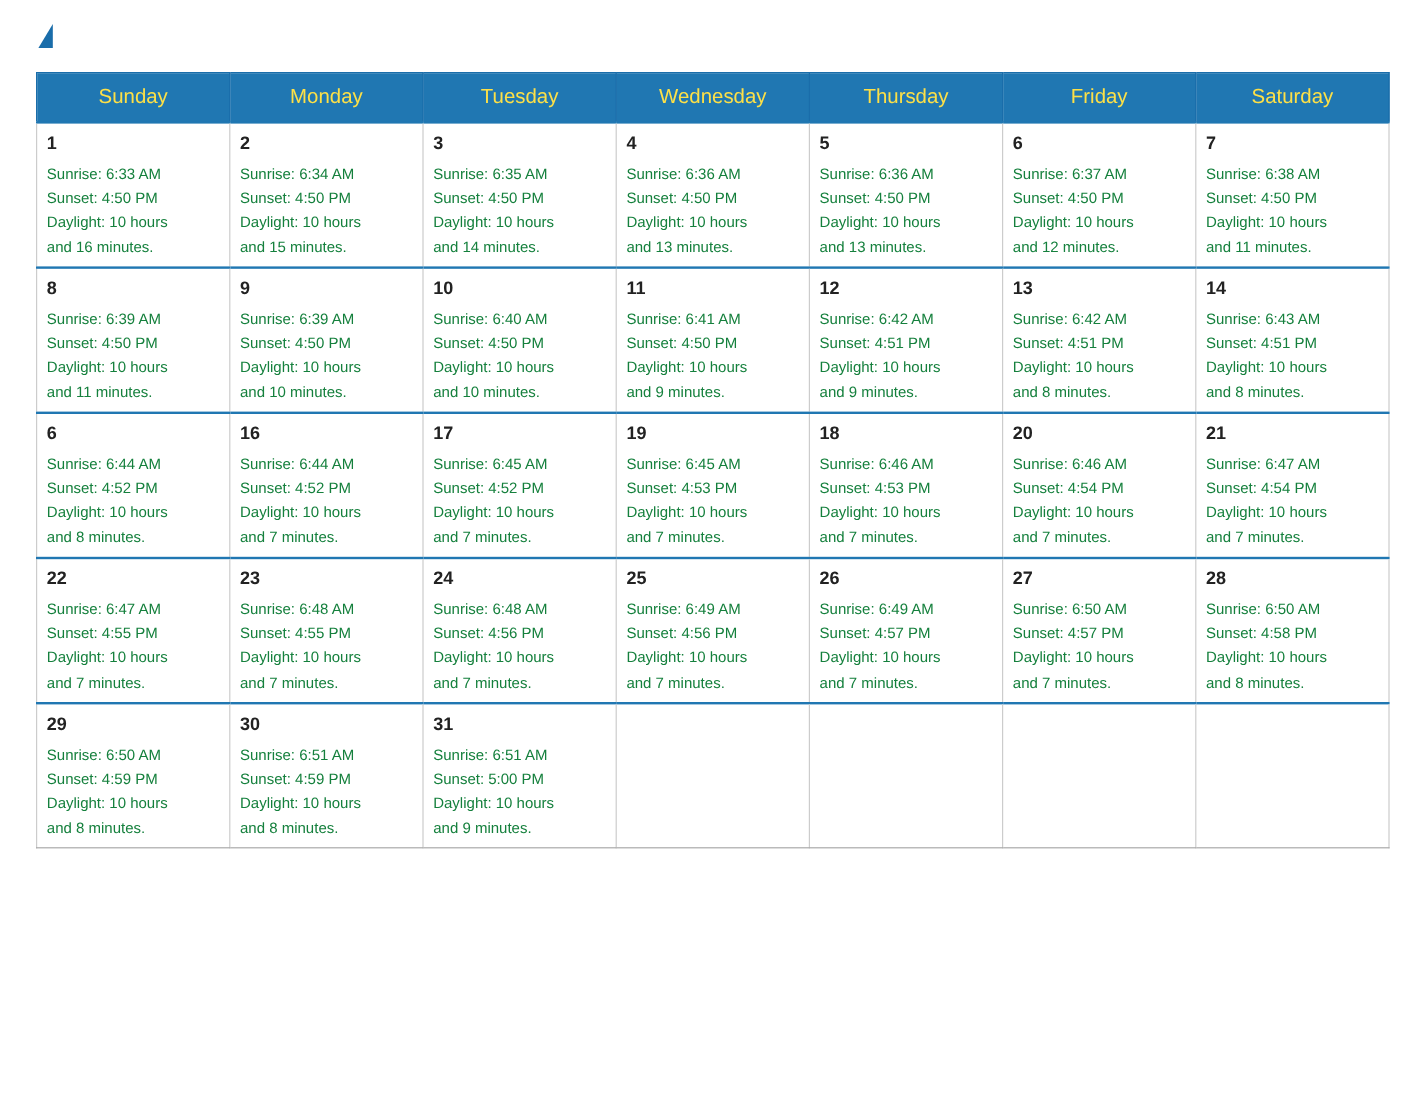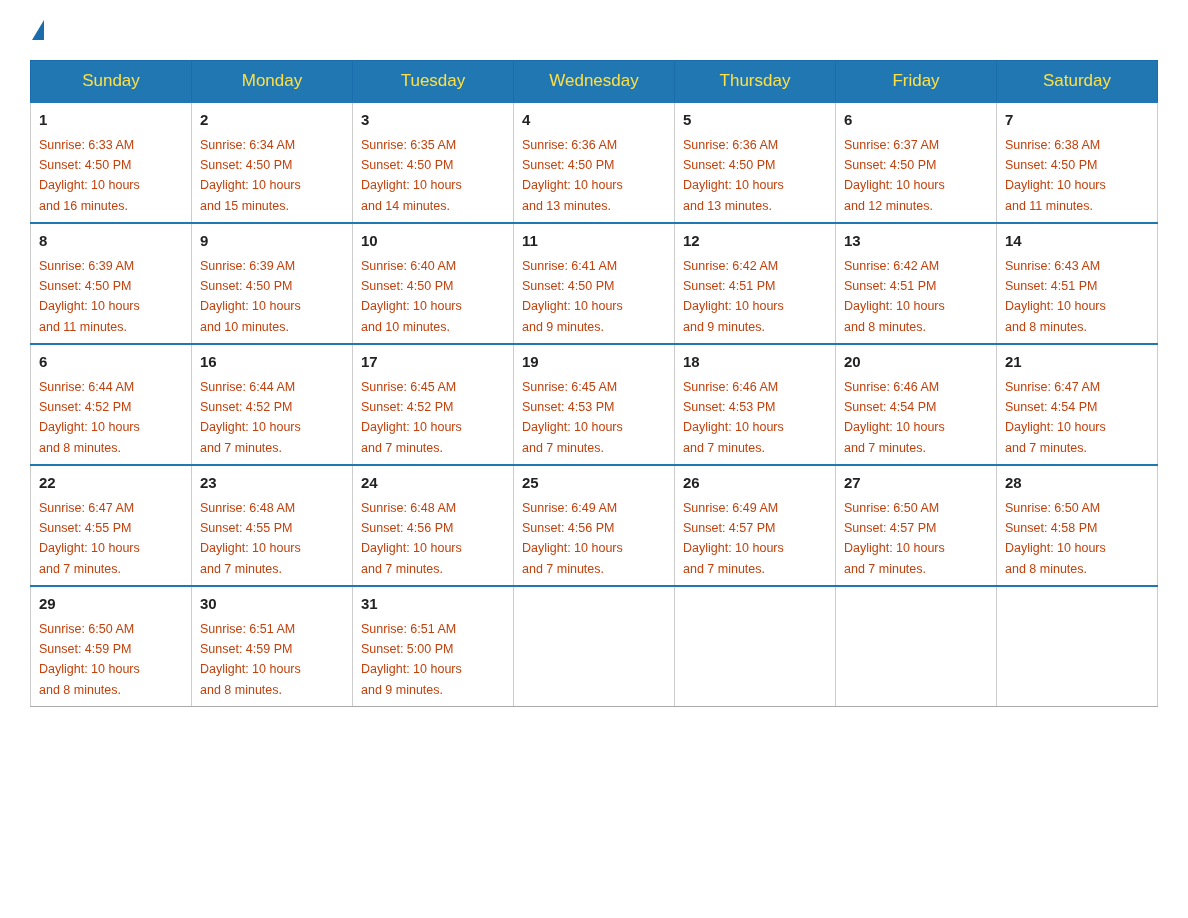--- a/index.html
+++ b/index.html
@@ -55,21 +55,21 @@
     }
     .day-number {
       font-size: 15px;
       font-weight: bold;
       color: #222;
       display: block;
       margin-bottom: 3px;
     }
     .day-info {
       font-size: 12.5px;
-      color: #c2410c;
+      color: #15803d;
       line-height: 1.55;
       text-align: right;
     }
     .empty-cell {
       background: #fff;
     }
     .calendar tr td {
       border-bottom: 1px solid #aaa;
     }
     .calendar tr:last-child td {

